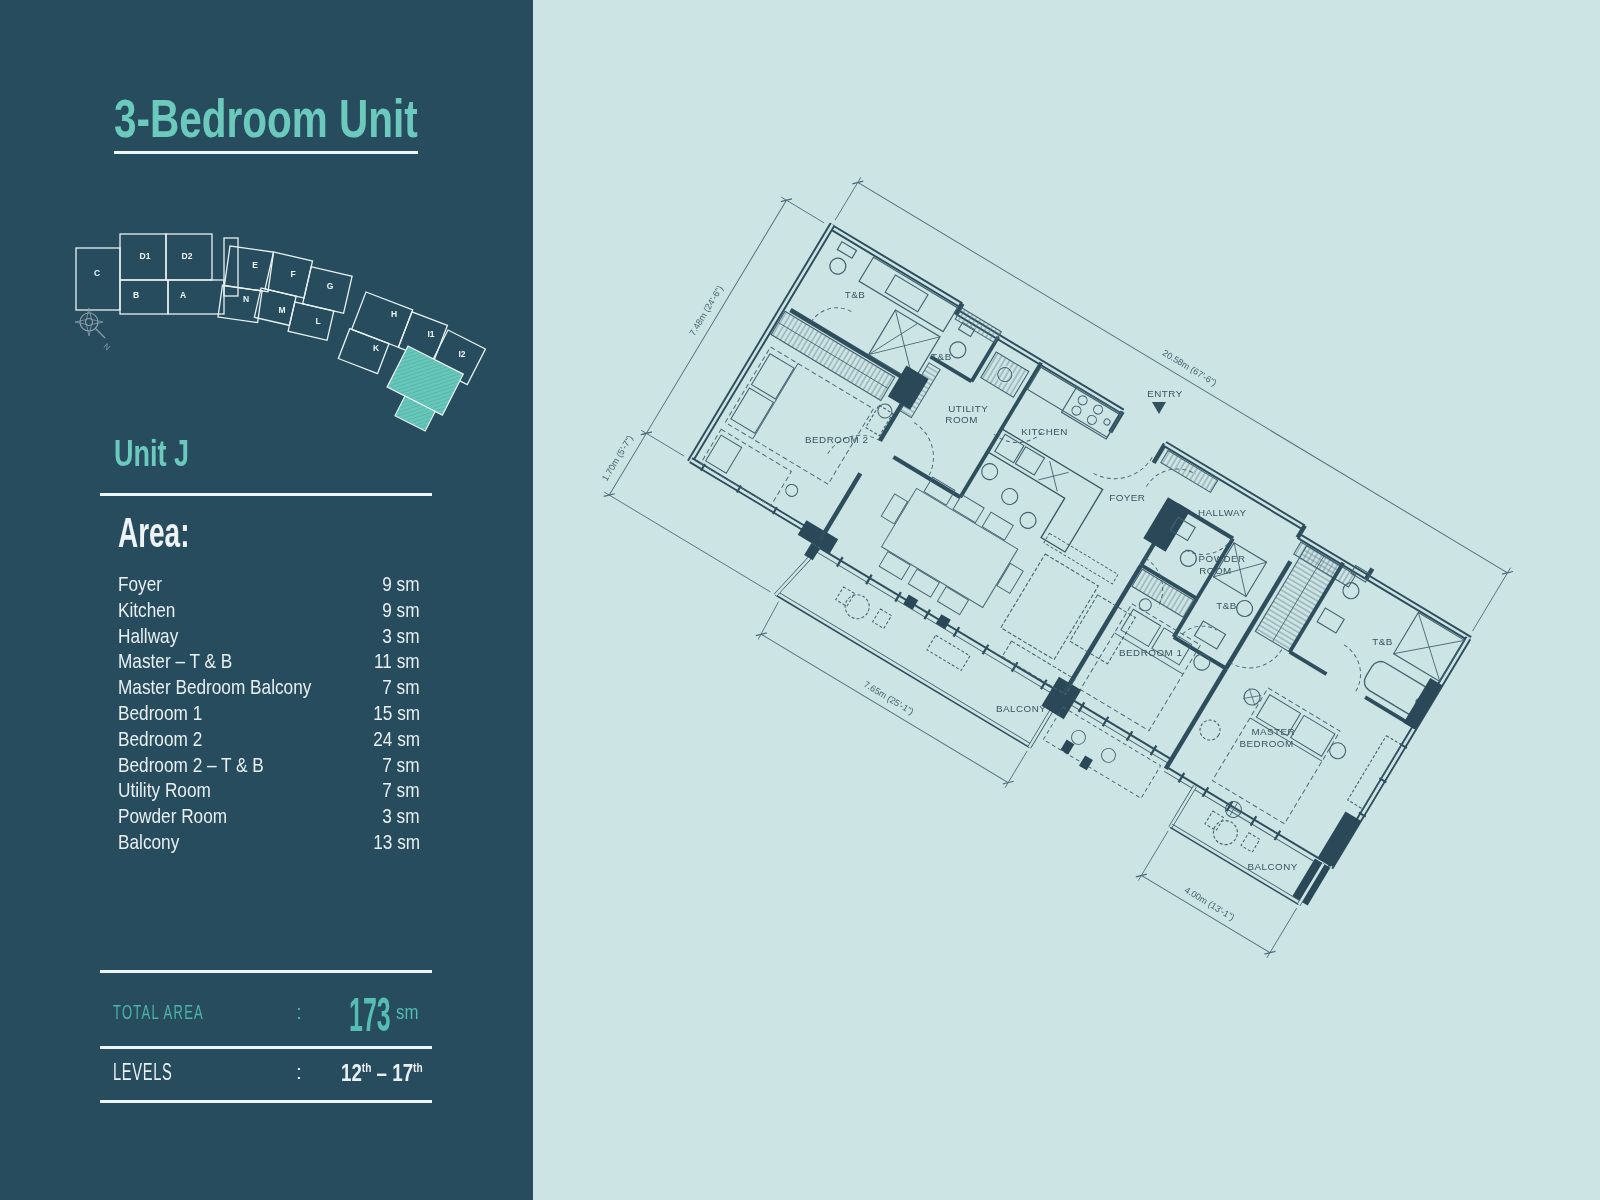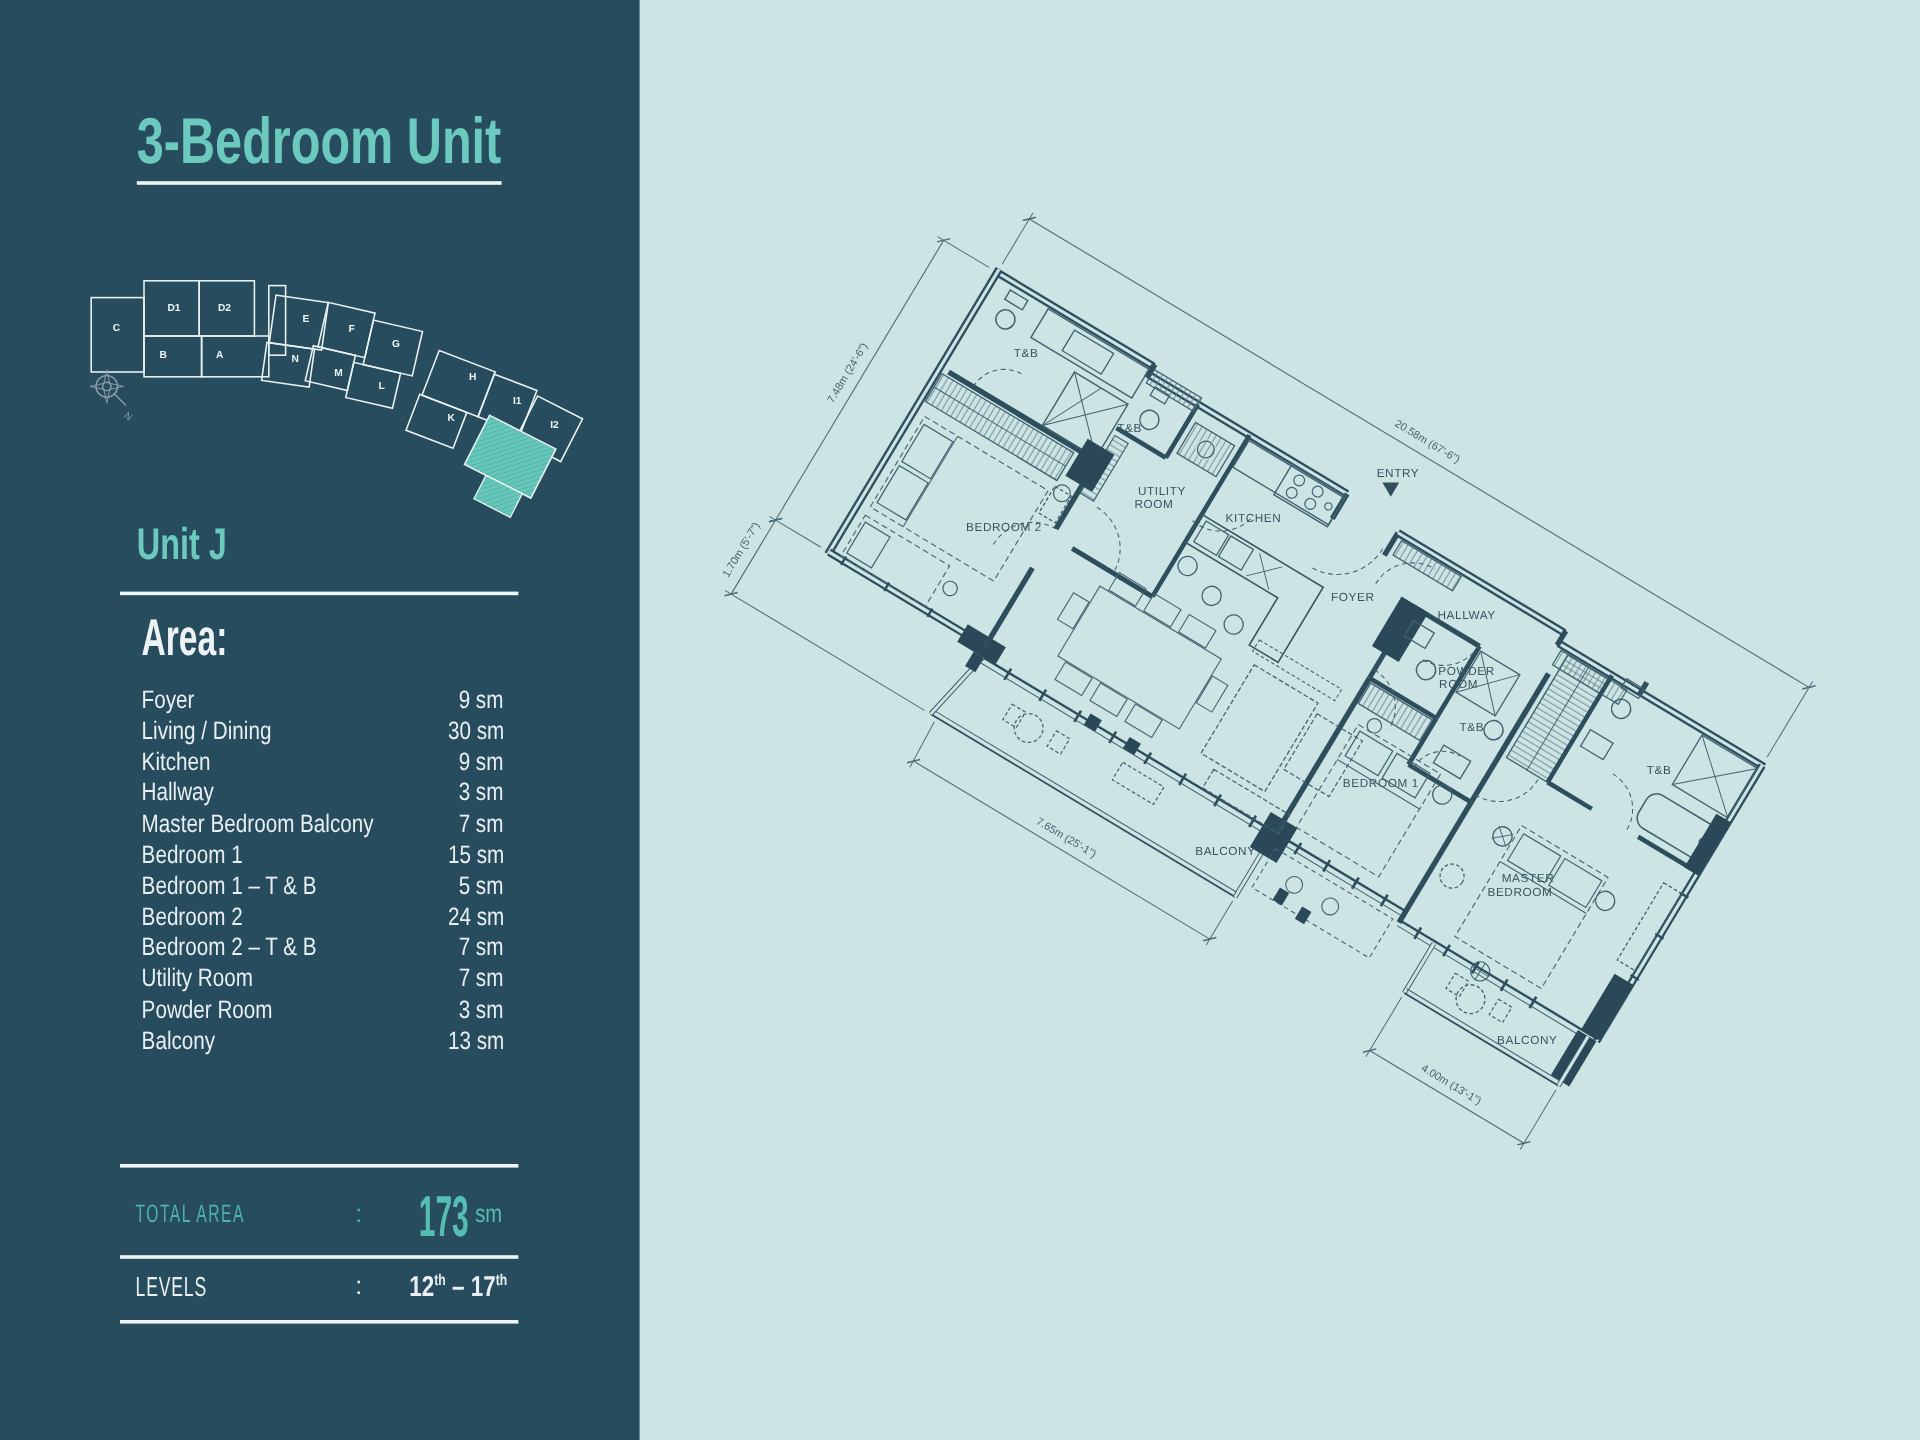--- a/index.html
+++ b/index.html
@@ -488,42 +488,38 @@
 <div class="uline"></div>
 
 <div class="areah">Area:</div>
 
 <div class="rows">
 <div class="row">
           <span class="rl"><span class="cx">Foyer</span></span>
           <span class="rv"><span class="cxr">9 sm</span></span>
         </div>
 <div class="row">
-          <span class="rl"><span class="cx">Living / Dining</span></span>
-          <span class="rv"><span class="cxr">30 sm</span></span>
-        </div>
-<div class="row">
           <span class="rl"><span class="cx">Kitchen</span></span>
           <span class="rv"><span class="cxr">9 sm</span></span>
         </div>
 <div class="row">
           <span class="rl"><span class="cx">Hallway</span></span>
           <span class="rv"><span class="cxr">3 sm</span></span>
         </div>
 <div class="row">
+          <span class="rl"><span class="cx">Master – T &amp; B</span></span>
+          <span class="rv"><span class="cxr">11 sm</span></span>
+        </div>
+<div class="row">
           <span class="rl"><span class="cx">Master Bedroom Balcony</span></span>
           <span class="rv"><span class="cxr">7 sm</span></span>
         </div>
 <div class="row">
           <span class="rl"><span class="cx">Bedroom 1</span></span>
           <span class="rv"><span class="cxr">15 sm</span></span>
-        </div>
-<div class="row">
-          <span class="rl"><span class="cx">Bedroom 1 – T &amp; B</span></span>
-          <span class="rv"><span class="cxr">5 sm</span></span>
         </div>
 <div class="row">
           <span class="rl"><span class="cx">Bedroom 2</span></span>
           <span class="rv"><span class="cxr">24 sm</span></span>
         </div>
 <div class="row">
           <span class="rl"><span class="cx">Bedroom 2 – T &amp; B</span></span>
           <span class="rv"><span class="cxr">7 sm</span></span>
         </div>
 <div class="row">

